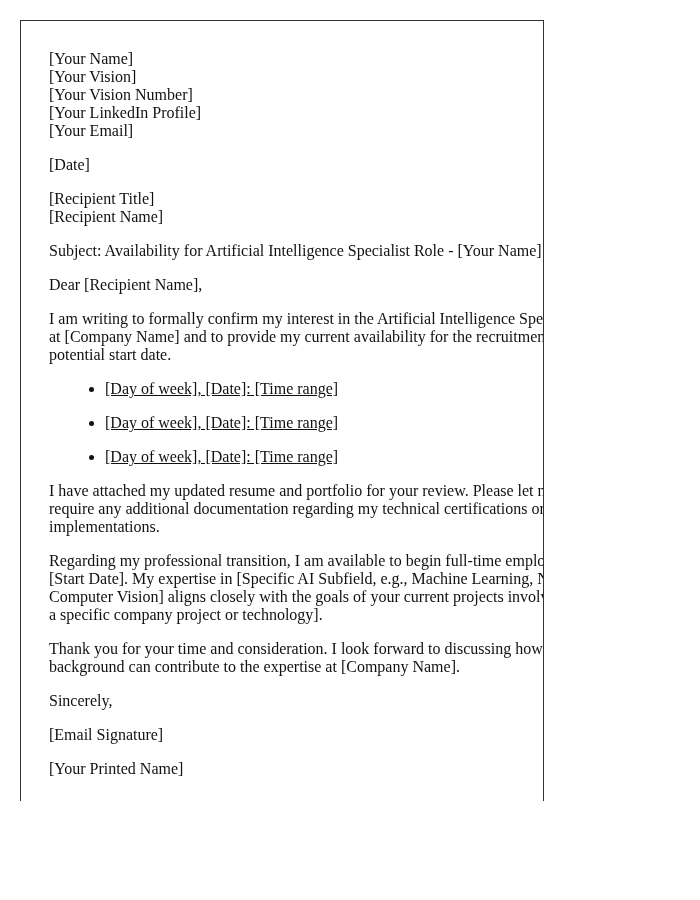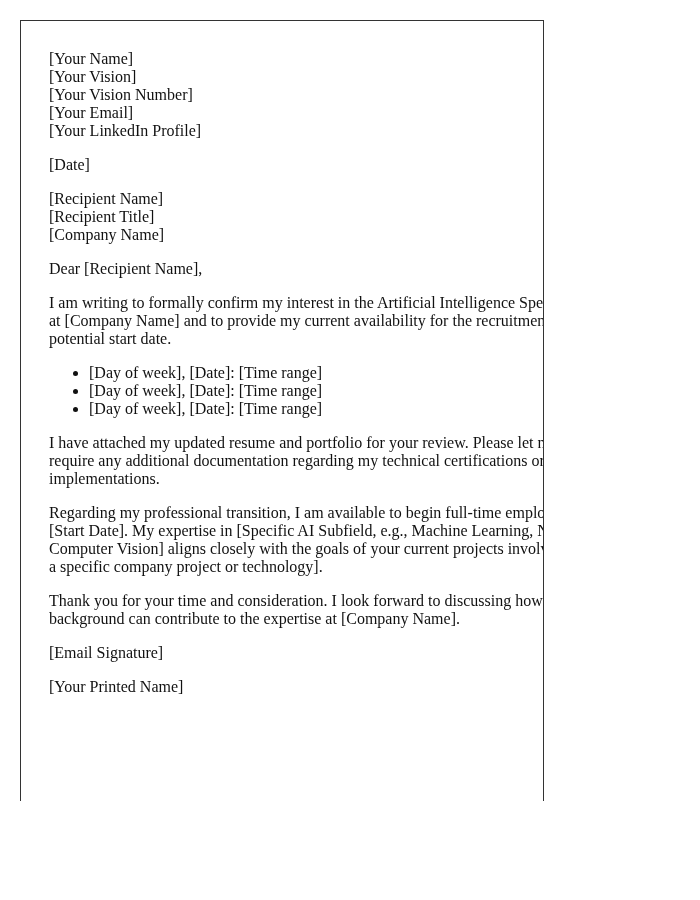--- a/index.html
+++ b/index.html
@@ -42,62 +42,64 @@
       white-space: nowrap;
     }
     p {
       margin: 0 0 16px 0;
     }
     ul {
       margin: 0 0 16px 0;
       padding-left: 40px;
     }
     li {
-      margin: 0;
+      margin: 16px;
+      text-decoration: underline;
     }
   </style>
 </head>
 <body>
 
 <div class="page-frame">
   <div class="letter">
 
     <div class="block">
       <span class="line">[Your Name]</span>
       <span class="line">[Your Vision]</span>
       <span class="line">[Your Vision Number]</span>
+      <span class="line">[Your LinkedIn Profile]</span>
       <span class="line">[Your Email]</span>
-      <span class="line">[Your LinkedIn Profile]</span>
     </div>
 
     <p>[Date]</p>
 
     <div class="block">
+      <span class="line">[Recipient Title]</span>
       <span class="line">[Recipient Name]</span>
-      <span class="line">[Recipient Title]</span>
-      <span class="line">[Company Name]</span>
     </div>
 
+    <p>Subject: Availability for Artificial Intelligence Specialist Role - [Your Name]</p>
 
     <p>Dear [Recipient Name],</p>
 
     <p>I am writing to formally confirm my interest in the Artificial Intelligence Specialist position at [Company Name] and to provide my current availability for the recruitment process and potential start date.</p>
 
 
     <ul>
       <li>[Day of week], [Date]: [Time range]</li>
       <li>[Day of week], [Date]: [Time range]</li>
       <li>[Day of week], [Date]: [Time range]</li>
     </ul>
 
     <p>I have attached my updated resume and portfolio for your review. Please let me know if you require any additional documentation regarding my technical certifications or previous AI implementations.</p>
 
     <p>Regarding my professional transition, I am available to begin full-time employment as of [Start Date]. My expertise in [Specific AI Subfield, e.g., Machine Learning, NLP, or Computer Vision] aligns closely with the goals of your current projects involving [Mention a specific company project or technology].</p>
 
     <p>Thank you for your time and consideration. I look forward to discussing how my technical background can contribute to the expertise at [Company Name].</p>
 
+    <p>Sincerely,</p>
 
     <p>[Email Signature]</p>
 
     <p>[Your Printed Name]</p>
 
   </div>
 </div>
 
 </body></html>

